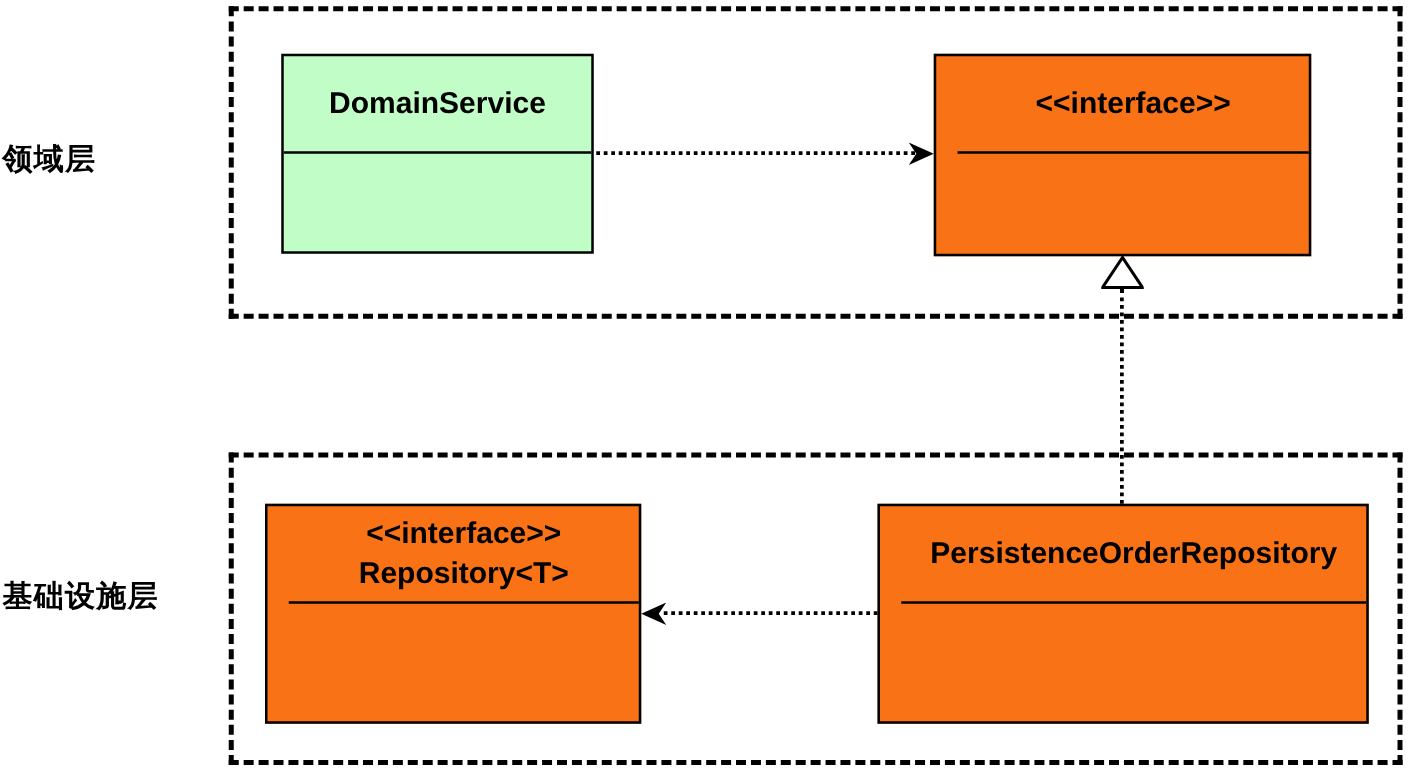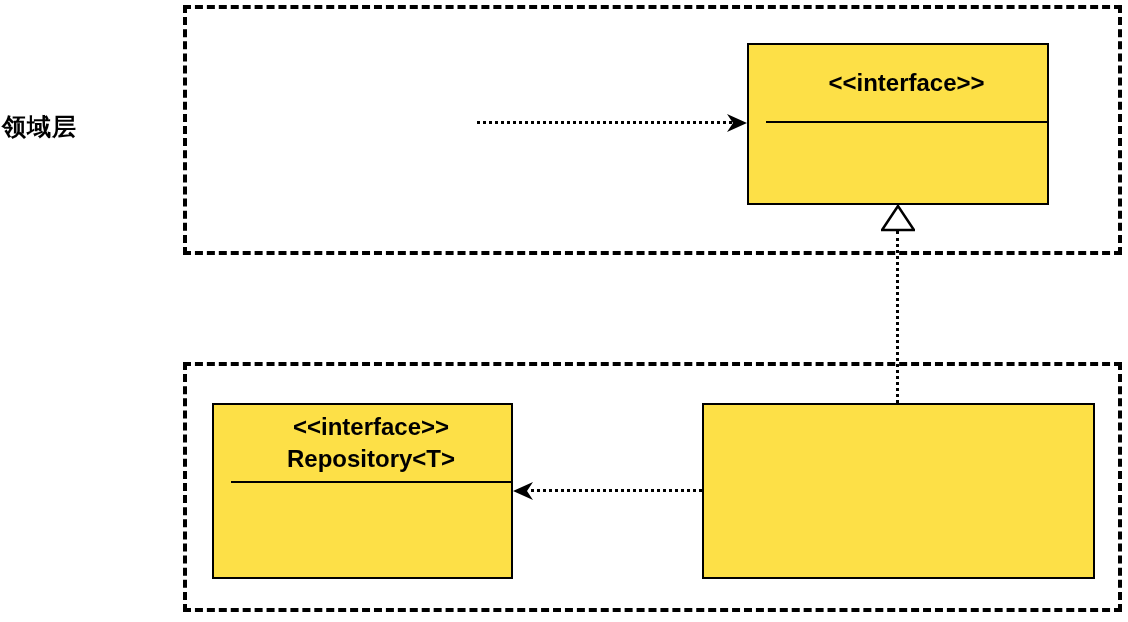--- a/index.html
+++ b/index.html
@@ -40,21 +40,21 @@
 
   
   .uml-class {
     position: absolute;
     border: 2px solid #000000;
     box-sizing: border-box;
     display: flex;
     flex-direction: column;
   }
   .uml-class.green { background: #c1fdc6; }
-  .uml-class.pink  { background: #fde047; padding-left: 17px; }
+  .uml-class.pink  { background: #f97316; padding-left: 17px; }
 
   .uml-header {
     flex: 0 0 78px;
     border-bottom: 2px solid #000000;
     display: flex;
     flex-direction: column;
     align-items: center;
     justify-content: center;
     text-align: center;
     font-size: 24px;
@@ -89,41 +89,51 @@
   .arrow-top    { left: 727px; top: 114px; }
   .arrow-bottom { left: 513px; top: 482px; }
   .realize-triangle { position: absolute; left: 881px; top: 204px; width: 34px; height: 28px; }
 </style>
 </head>
 <body>
 
 <div class="canvas">
 
   <div class="layer-label label-domain">领域层</div>
+  <div class="layer-label label-infra">基础设施层</div>
 
   <div class="layer-box layer-domain"></div>
   <div class="layer-box layer-infra"></div>
 
+  <div class="uml-class green box-domainservice">
+    <div class="uml-header">
+      <span>DomainService</span>
+    </div>
+    <div class="uml-body"></div>
+  </div>
 
   <div class="uml-class pink box-orderrepo">
     <div class="uml-header">
       <span>&lt;&lt;interface&gt;&gt;</span>
     </div>
     <div class="uml-body"></div>
   </div>
 
   <div class="uml-class pink box-repot">
     <div class="uml-header">
       <span>&lt;&lt;interface&gt;&gt;</span>
       <span>Repository&lt;T&gt;</span>
     </div>
     <div class="uml-body"></div>
   </div>
 
   <div class="uml-class pink box-persistrepo">
+    <div class="uml-header">
+      <span>PersistenceOrderRepository</span>
+    </div>
     <div class="uml-body"></div>
   </div>
 
   <div class="dotted-h dep-line-top"></div>
   <svg class="arrowhead arrow-top" viewBox="0 0 20 18">
     <polygon points="20,9 0,0 6,9 0,18" fill="#000000"></polygon>
   </svg>
 
   <svg class="realize-triangle" viewBox="0 0 34 28">
     <polygon points="17,2 1,26 33,26" fill="#ffffff" stroke="#000000" stroke-width="2.5"></polygon>

